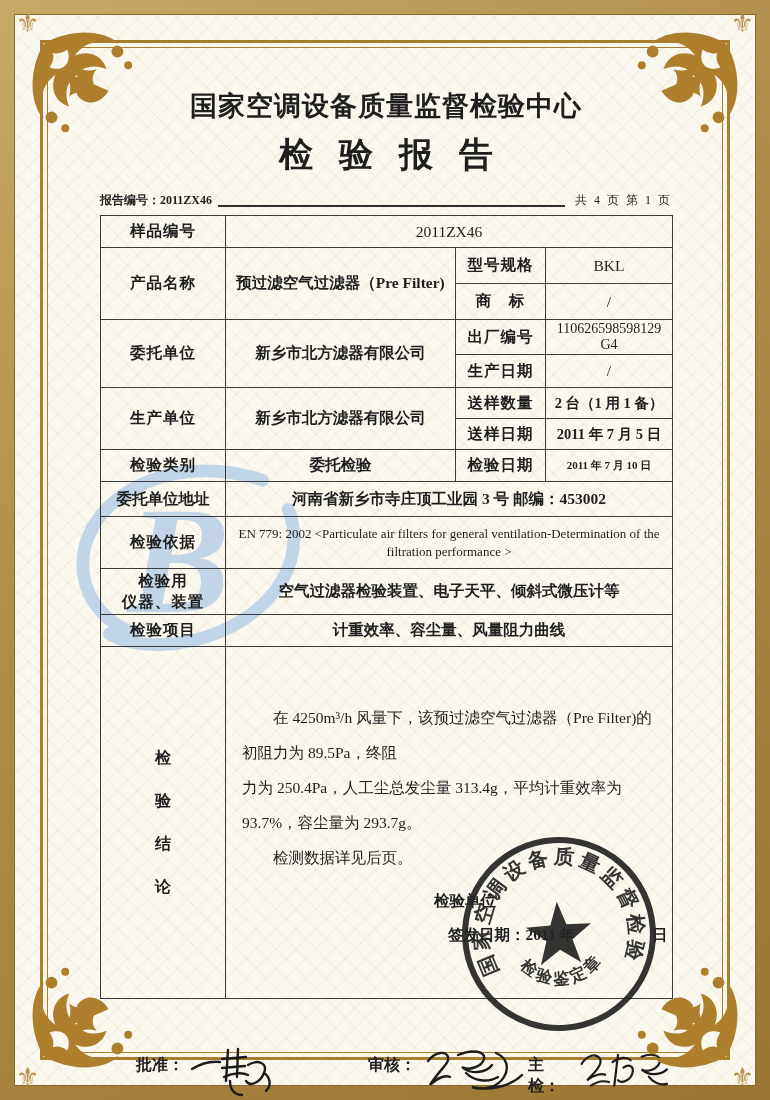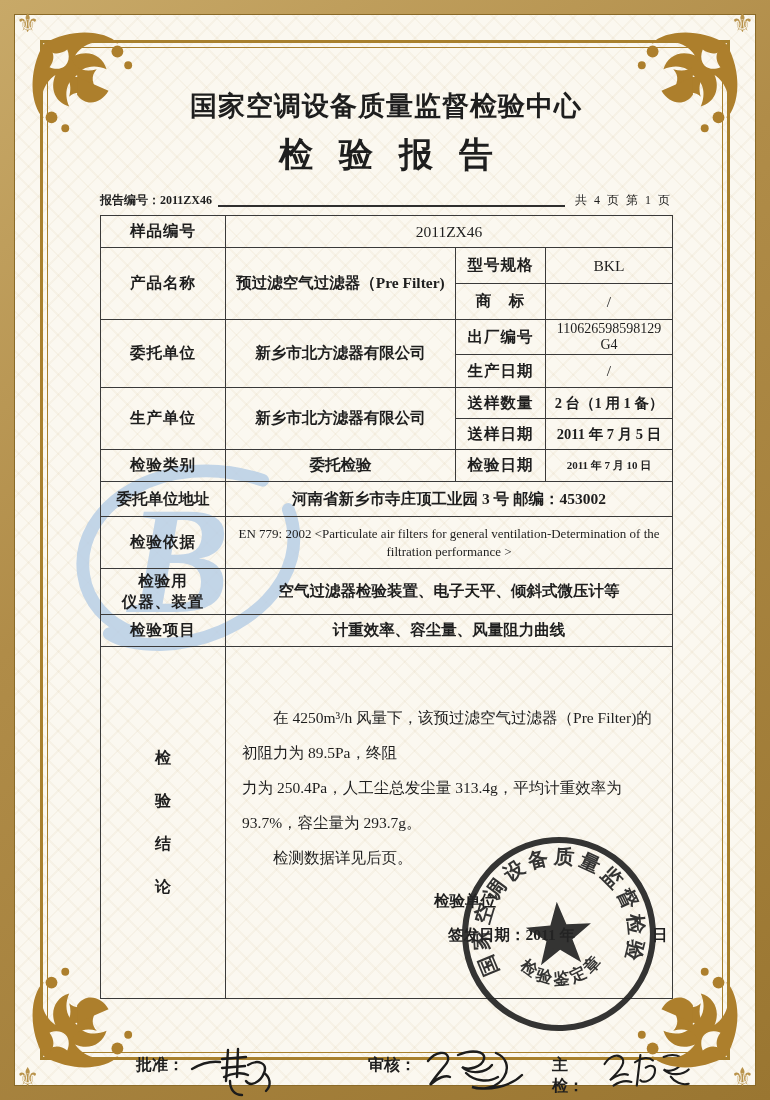--- a/index.html
+++ b/index.html
@@ -70,21 +70,21 @@
   .stamp { position:absolute; left:232px; top:186px; width:202px; height:202px;
            transform:rotate(-4deg); opacity:0.92; }
 
   .vlabel { display:flex; flex-direction:column; align-items:center; justify-content:center;
             gap:22px; height:100%; font-weight:600; font-size:16px; }
 
   .sig-row { position:relative; margin-top:14px; height:60px; font-size:16px; font-weight:600; }
   .sig-item { position:absolute; display:flex; align-items:flex-start;margin-top:42px; }
   .sig-item.approve { left:36px; }
   .sig-item.review  { left:268px; }
-  .sig-item.chief   { left:452px; }
+  .sig-item.chief   { left:428px; }
   .sig-svg { margin-left:6px; margin-top:-8px; }
 </style>
 </head>
 <body>
 
 <div class="page">
   <div class="paper"></div>
 
   <div class="frame-thick"></div>
   <div class="frame-thin"></div>

